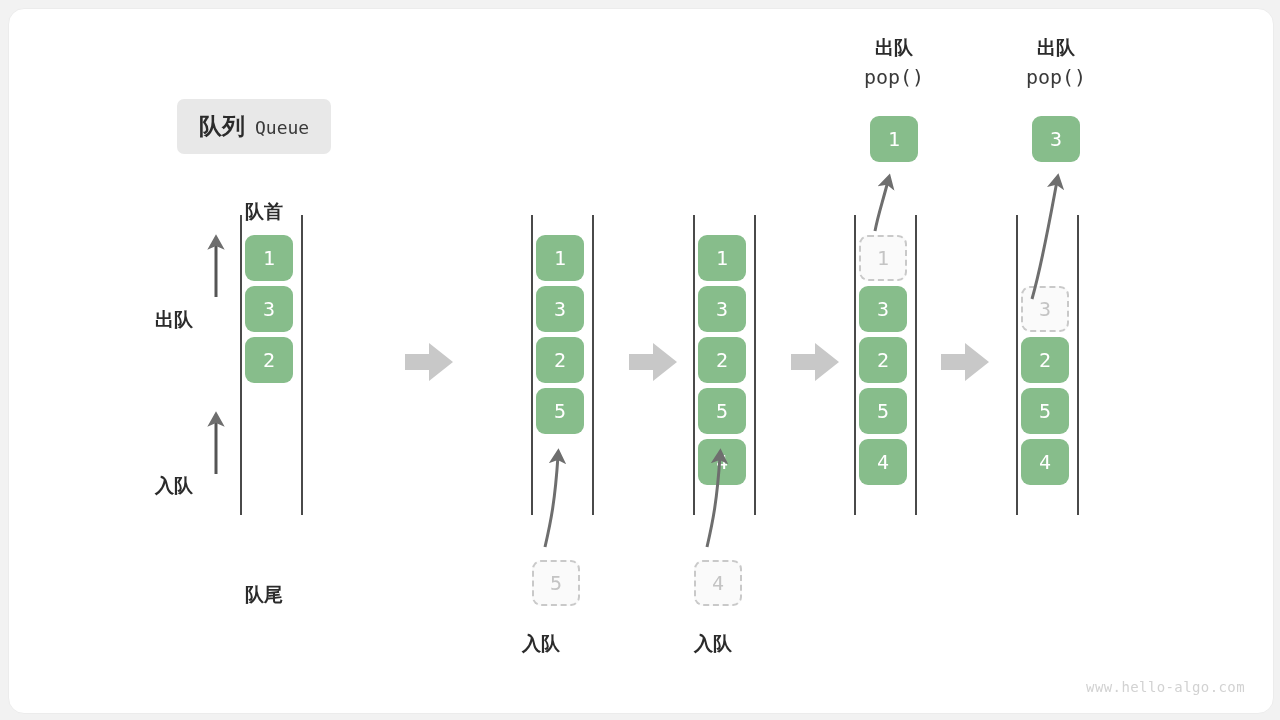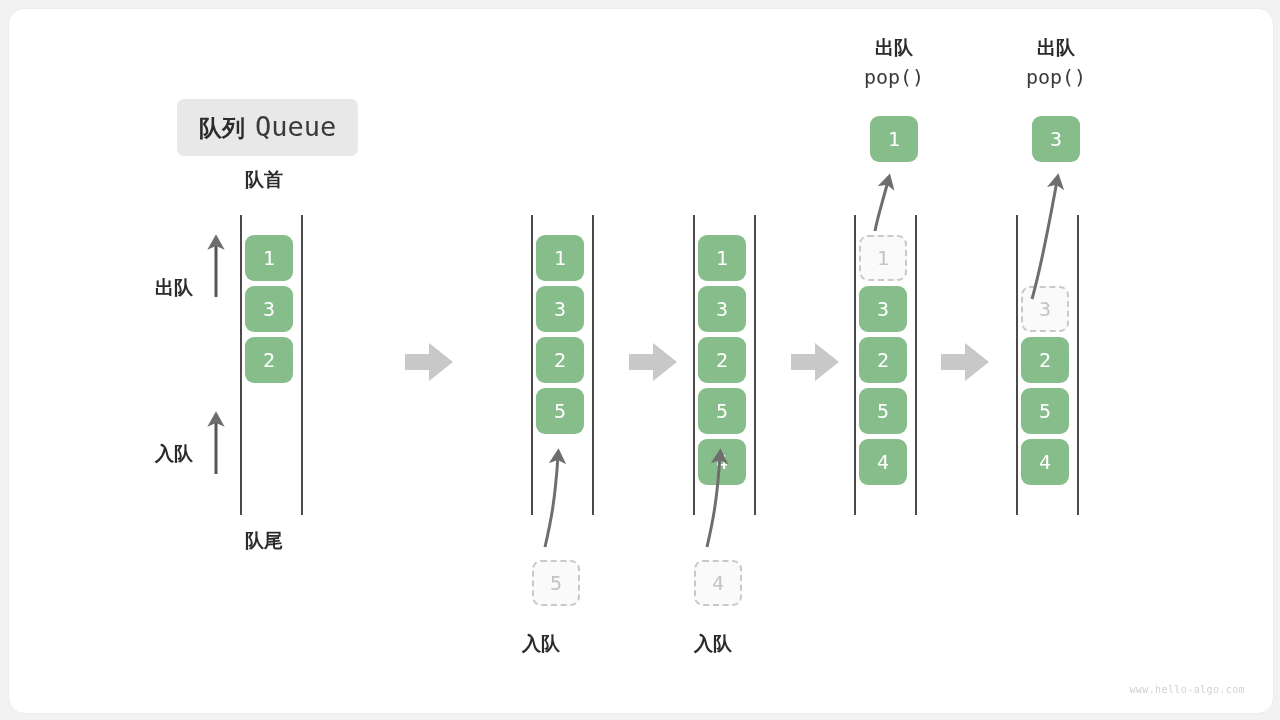--- a/index.html
+++ b/index.html
@@ -28,28 +28,29 @@
     display: flex;
     align-items: baseline;
     gap: 10px;
     white-space: nowrap;
     margin-top: 44px;
   }
   #title-badge .cn {
     font-size: 23px; font-weight: bold; color: #2b2b2b;
   }
   #title-badge .en {
-    font-size: 27px; color: #3a3a3a;
+    font-size: 18px; color: #3a3a3a;
     font-family: "DejaVu Sans Mono", monospace;
   }
 
   
   .cn-label {
     font-size: 19px; font-weight: bold; color: #2b2b2b;
     white-space: nowrap;
+    margin-top: 32px;
   }
   .op-label {
     text-align: center; white-space: nowrap;
     line-height: 1.55;
   }
   .op-label .cn {
     display: block;
     font-size: 19px; font-weight: bold; color: #2b2b2b;
   }
   .op-label .code {
@@ -83,38 +84,38 @@
     color: #c4c4c4;
     border: 2px dashed #c9c9c9;
   }
 
   
   #arrows { left: 0; top: 0; width: 1264px; height: 704px; pointer-events: none; }
 
   
   #watermark {
     right: 28px; bottom: 18px;
-    font-size: 10px;
+    font-size: 14px;
     color: #d2d2d2;
     font-family: "DejaVu Sans Mono", monospace;
     letter-spacing: 0.4px;
   }
 </style>
 </head>
 <body>
 
 <div id="card">
 
   <div class="abs" id="title-badge">
     <span class="cn">队列</span>
     <span class="en">Queue</span>
   </div>
 
   <div class="abs cn-label" style="left:236px; top:158px;">队首</div>
-  <div class="abs cn-label" style="left:236px; top:519px;">队尾</div>
+  <div class="abs cn-label" style="left:236px; top:541px;">队尾</div>
 
   <div class="abs cn-label" style="left:146px; top:266px;">出队</div>
   <div class="abs cn-label" style="left:146px; top:432px;">入队</div>
 
   <div class="abs rail" style="left:231px; top:206px; height:300px;"></div>
   <div class="abs rail" style="left:292px; top:206px; height:300px;"></div>
   <div class="abs" style="left:236px; top:226px;">
     <div class="cell filled">1</div>
     <div class="cell filled" style="margin-top:5px">3</div>
     <div class="cell filled" style="margin-top:5px">2</div>

